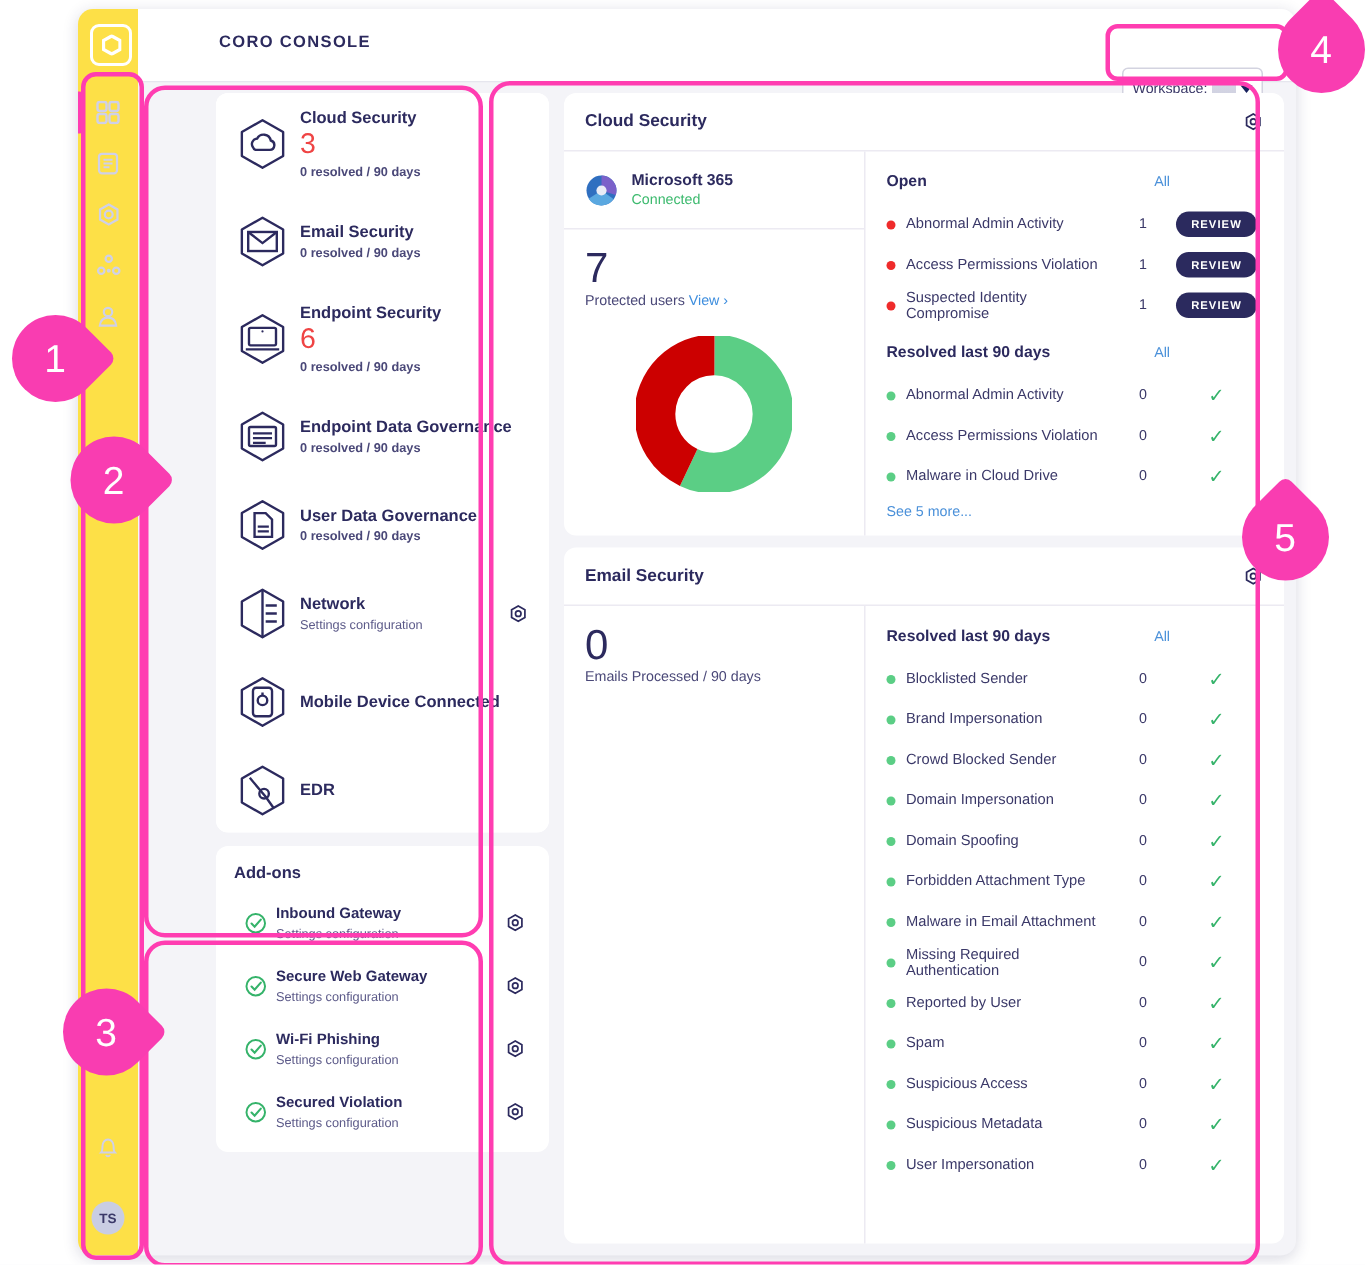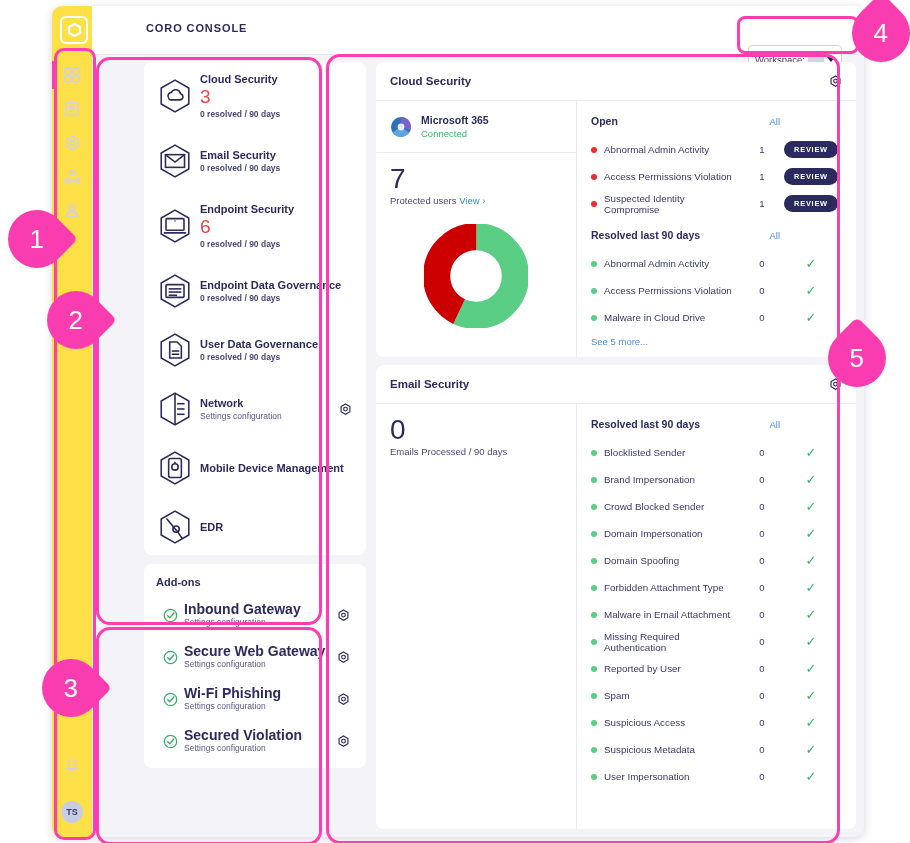--- a/index.html
+++ b/index.html
@@ -78,21 +78,21 @@
   .mod-gear{width:22px;flex:none;display:flex;align-items:center;justify-content:center;}
 
   
   #addons-box{background:#fff;border-radius:8px;padding:6px 6px 4px;}
   #addons-title{font-size:11px;font-weight:bold;color:#2c2a5e;padding:6px 6px 8px;}
   .addon{
     display:flex;align-items:center;background:#fff;border-radius:6px;padding:7px 6px;margin-bottom:3px;min-height:38px;box-sizing:border-box;
   }
   .addon-check{width:28px;flex:none;display:flex;align-items:center;justify-content:center;}
   .addon-text{flex:1;}
-  .addon-name{font-size:14px;font-weight:bold;color:#2c2a5e;line-height:13px;}
+  .addon-name{font-size:10px;font-weight:bold;color:#2c2a5e;line-height:13px;}
   .addon-sub{font-size:8.5px;color:#5b5988;line-height:12px;}
 
   
   .panel{background:#fff;border-radius:8px;display:flex;flex-direction:column;}
   .panel-head{
     height:38px;display:flex;align-items:center;padding:0 14px;
     border-bottom:1px solid #eceaf2;
   }
   .panel-title{font-size:11.5px;font-weight:bold;color:#2c2a5e;}
   .panel-gear{margin-left:auto;display:flex;align-items:center;}
@@ -312,21 +312,21 @@
           <div class="module">
             <div class="mod-icon">
               <svg width="36" height="36" viewBox="0 0 34 34">
                 <polygon points="17,2 30,9.5 30,24.5 17,32 4,24.5 4,9.5" stroke="#2c2a5e" stroke-width="1.5" fill="none" stroke-linejoin="round"></polygon>
                 <rect x="11" y="8" width="12" height="18" rx="2" stroke="#2c2a5e" stroke-width="1.5" fill="none"></rect>
                 <circle cx="17" cy="16" r="3" stroke="#2c2a5e" stroke-width="1.5" fill="none"></circle>
                 <line x1="17" y1="11" x2="17" y2="13" stroke="#2c2a5e" stroke-width="1.5" fill="none"></line>
               </svg>
             </div>
             <div class="mod-text">
-              <div class="mod-name">Mobile Device Management</div>
+              <div class="mod-name">Mobile Device Connected</div>
             </div>
           </div>
           <div class="module">
             <div class="mod-icon">
               <svg width="36" height="36" viewBox="0 0 34 34">
                 <polygon points="17,2 30,9.5 30,24.5 17,32 4,24.5 4,9.5" stroke="#2c2a5e" stroke-width="1.5" fill="none" stroke-linejoin="round"></polygon>
                 <path d="M9 9 l10 12 l5 7" stroke="#2c2a5e" stroke-width="1.5" fill="none"></path>
                 <circle cx="18" cy="19" r="3" stroke="#2c2a5e" stroke-width="1.5" fill="none"></circle>
               </svg>
             </div>

